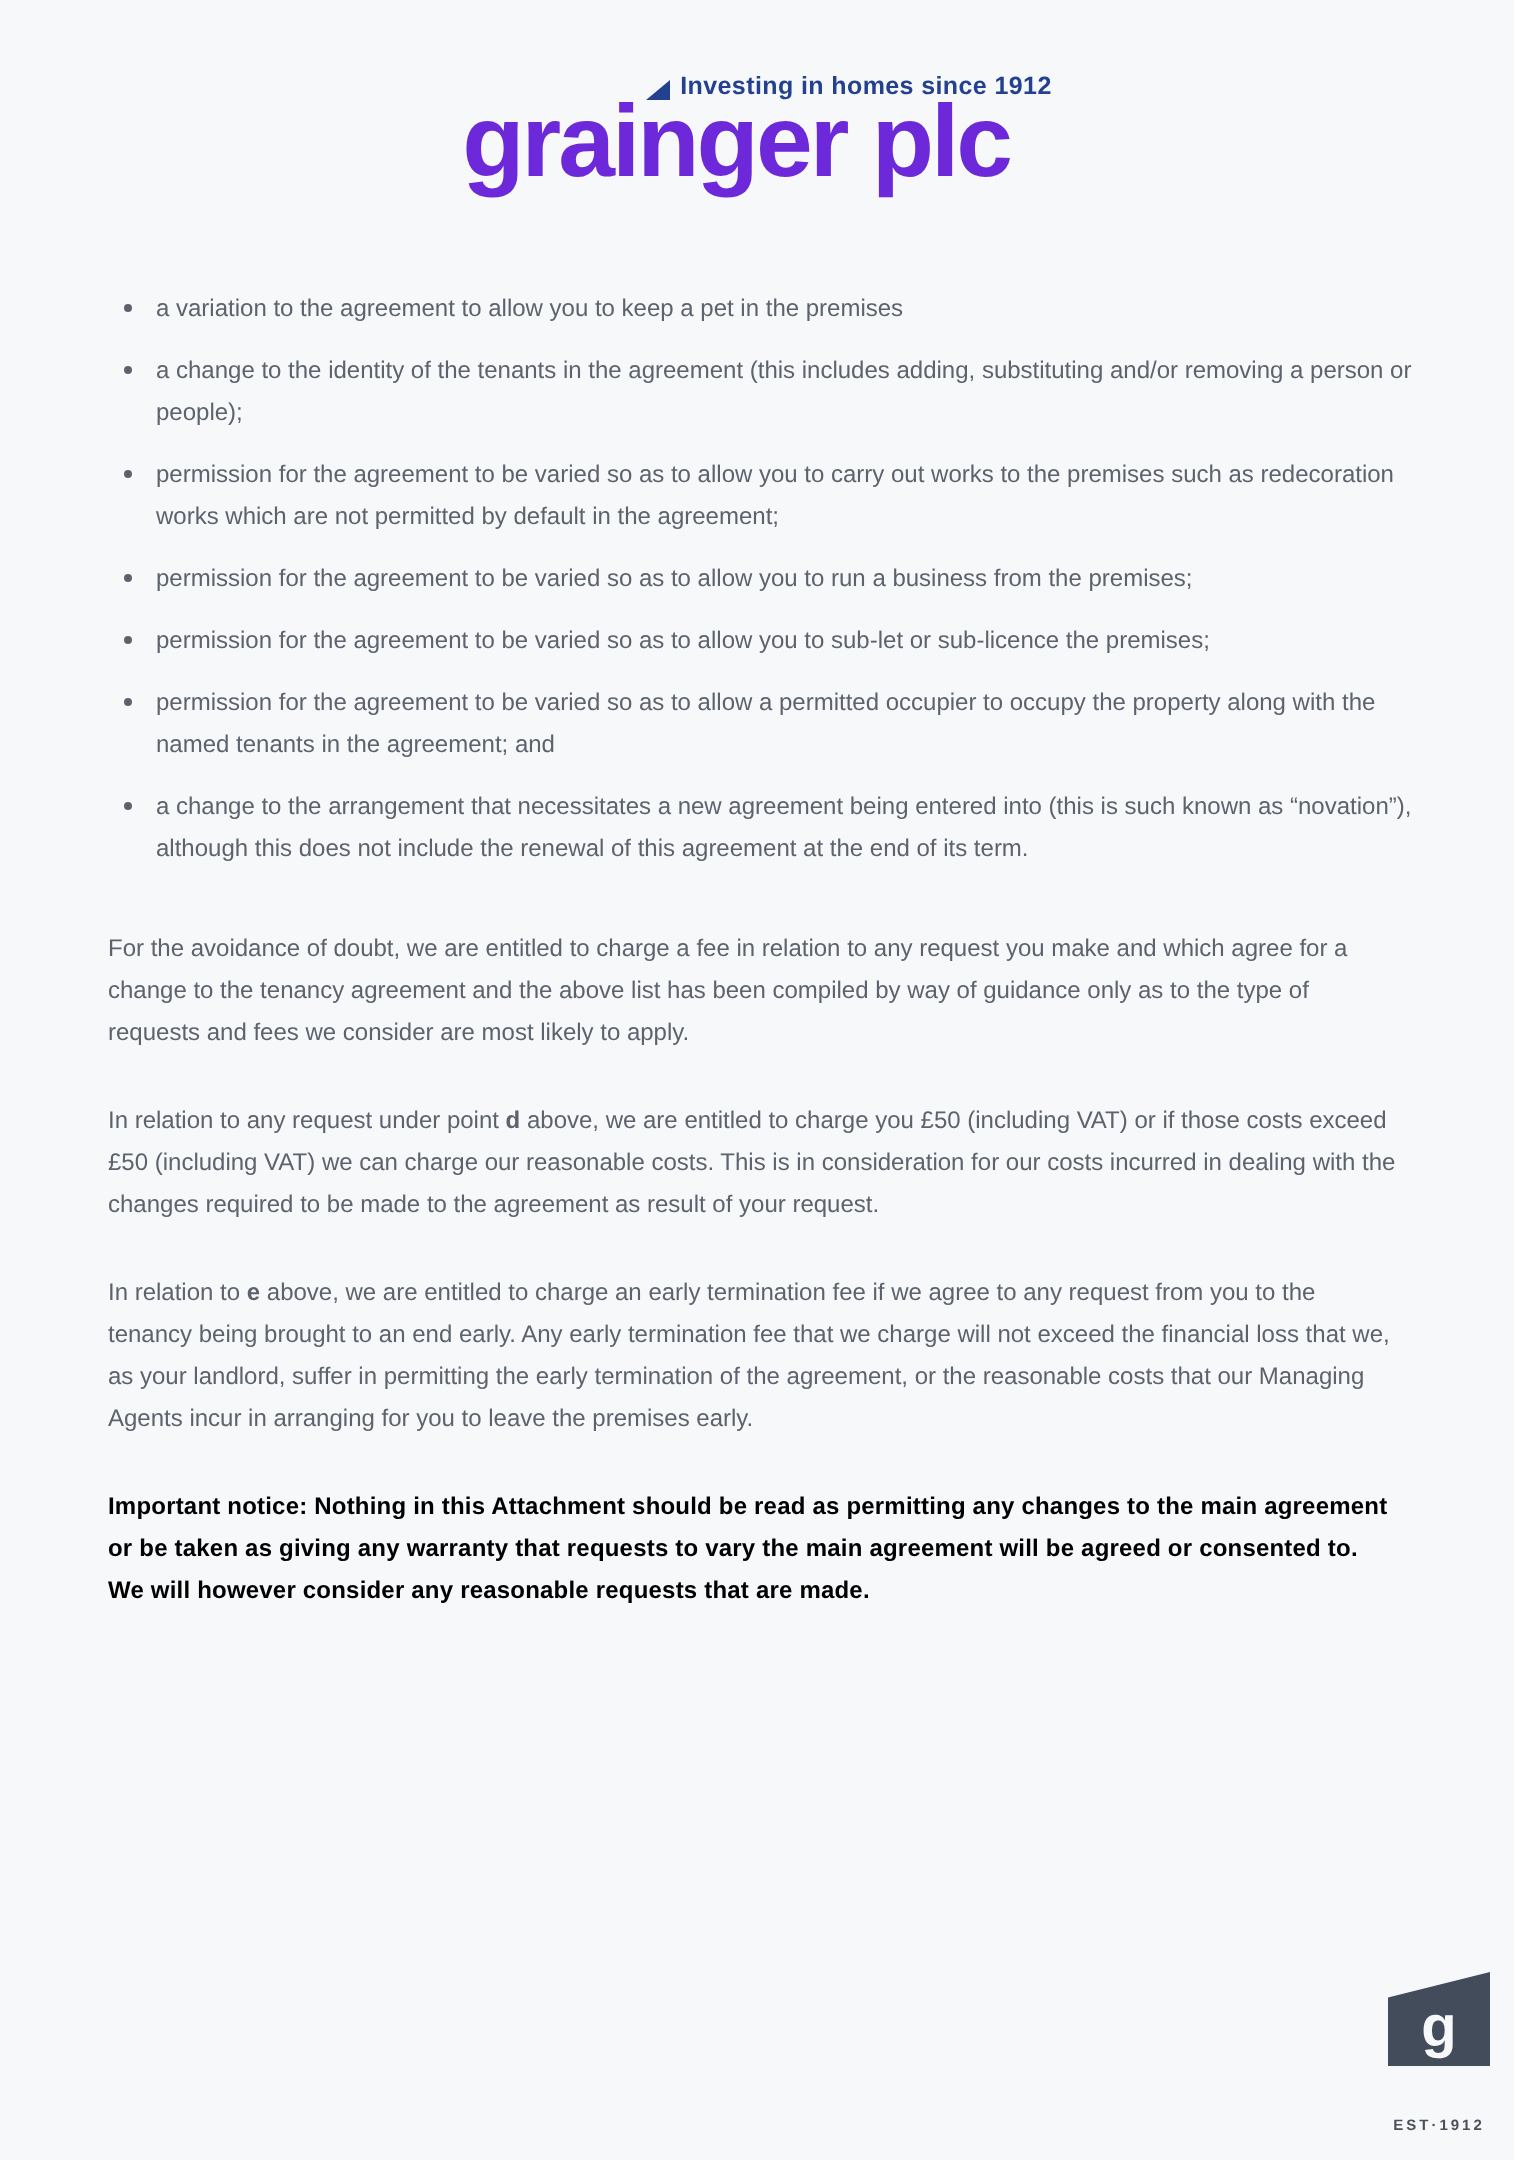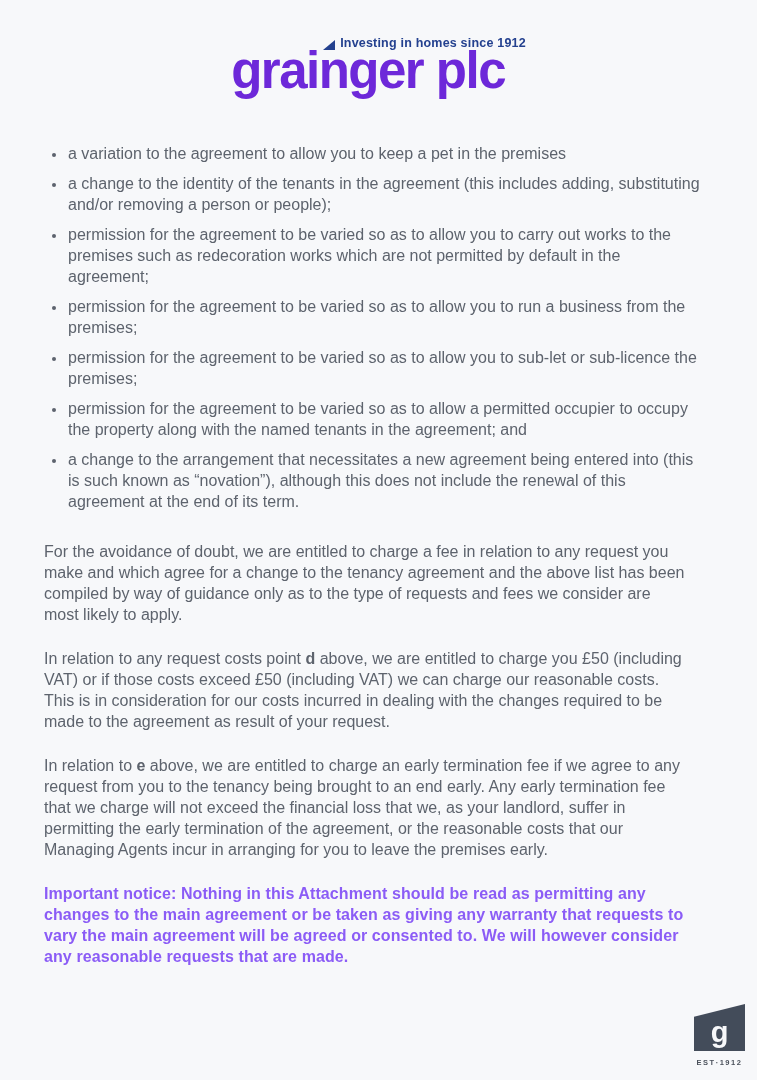--- a/index.html
+++ b/index.html
@@ -38,38 +38,38 @@
     font-size: 51px;
     font-weight: 700;
     letter-spacing: -1.5px;
     line-height: 1.05;
     white-space: nowrap;
   }
 
   
   .content {
     position: absolute;
-    left: 44px; top: 143px;
+    left: 54px; top: 143px;
     width: 656px;
     color: #5d636d;
-    font-size: 16px;
+    font-size: 12px;
     line-height: 21px;
   }
   ul.variation-list {
     margin: 0 0 29px 0;
     padding-left: 23px;
     list-style: disc outside;
   }
   ul.variation-list li { margin-bottom: 9px; padding-left: 1px; }
   ul.variation-list li::marker { color: #5d636d; font-size: 13px; }
   .para { margin: 0 12px 23px 0; }
   .para b { font-weight: 700; }
   .para.emphasis {
     font-weight: 700;
-    color: #8b5cf6;
+    color: #000000;
     letter-spacing: 0.1px;
   }
 
   
   .footer-mark {
     position: absolute;
     right: 12px; bottom: 13px;
     text-align: center;
   }
   .house-shape {
@@ -80,21 +80,21 @@
     margin: 0 auto;
   }
   .house-letter {
     color: #f7f8fa;
     font-size: 29px;
     font-weight: 700;
     margin-top: 9px;
     line-height: 1;
   }
   .est-label {
-    margin-top: 7px;
+    margin-top: 25px;
     color: #4b515b;
     font-size: 7.5px;
     font-weight: 700;
     letter-spacing: 1.5px;
   }
 </style>
 </head>
 <body>
 
 <div class="page">
@@ -118,21 +118,21 @@
         <li>a variation to the agreement to allow you to keep a pet in the premises</li>
         <li>a change to the identity of the tenants in the agreement (this includes adding, substituting and/or removing a person or people);</li>
         <li>permission for the agreement to be varied so as to allow you to carry out works to the premises such as redecoration works which are not permitted by default in the agreement;</li>
         <li>permission for the agreement to be varied so as to allow you to run a business from the premises;</li>
         <li>permission for the agreement to be varied so as to allow you to sub-let or sub-licence the premises;</li>
         <li>permission for the agreement to be varied so as to allow a permitted occupier to occupy the property along with the named tenants in the agreement; and</li>
         <li>a change to the arrangement that necessitates a new agreement being entered into (this is such known as “novation”), although this does not include the renewal of this agreement at the end of its term.</li>
       </ul>
     <div>
         <p class="para"><span>For the avoidance of doubt, we are entitled to charge a fee in relation to any request you make and which agree for a change to the tenancy agreement and the above list has been compiled by way of guidance only as to the type of requests and fees we consider are most likely to apply.</span></p>
-        <p class="para"><span>In relation to any request costs point </span><b>d</b><span> above, we are entitled to charge you £50 (including VAT) or if those costs exceed £50 (including VAT) we can charge our reasonable costs. This is in consideration for our costs incurred in dealing with the changes required to be made to the agreement as result of your request.</span></p>
+        <p class="para"><span>In relation to any request under point </span><b>d</b><span> above, we are entitled to charge you £50 (including VAT) or if those costs exceed £50 (including VAT) we can charge our reasonable costs. This is in consideration for our costs incurred in dealing with the changes required to be made to the agreement as result of your request.</span></p>
         <p class="para"><span>In relation to </span><b>e</b><span> above, we are entitled to charge an early termination fee if we agree to any request from you to the tenancy being brought to an end early. Any early termination fee that we charge will not exceed the financial loss that we, as your landlord, suffer in permitting the early termination of the agreement, or the reasonable costs that our Managing Agents incur in arranging for you to leave the premises early.</span></p>
         <p class="para emphasis"><b>Important notice: Nothing in this Attachment should be read as permitting any changes to the main agreement or be taken as giving any warranty that requests to vary the main agreement will be agreed or consented to. We will however consider any reasonable requests that are made.</b></p>
       </div>
   </div>
 
   <div class="footer-mark">
     <div class="house-shape">
       <span class="house-letter">g</span>
     </div>
     <div class="est-label">EST·1912</div>

